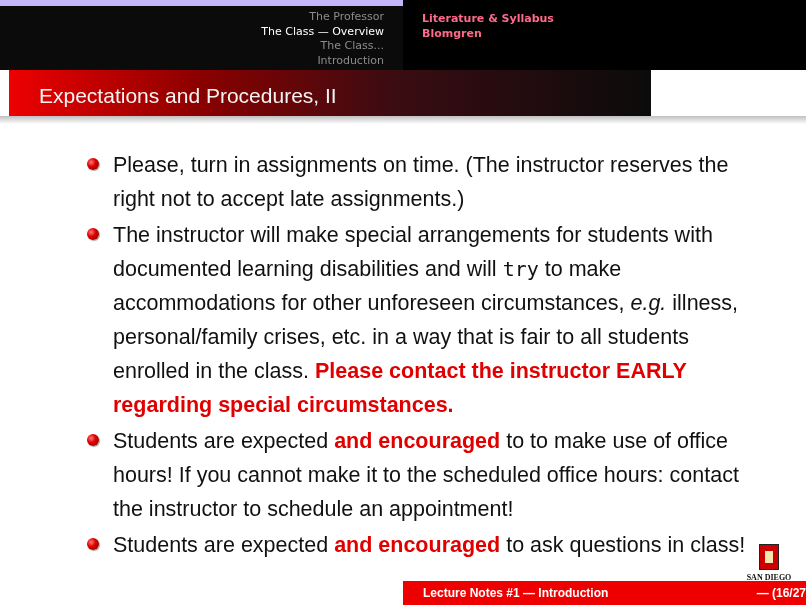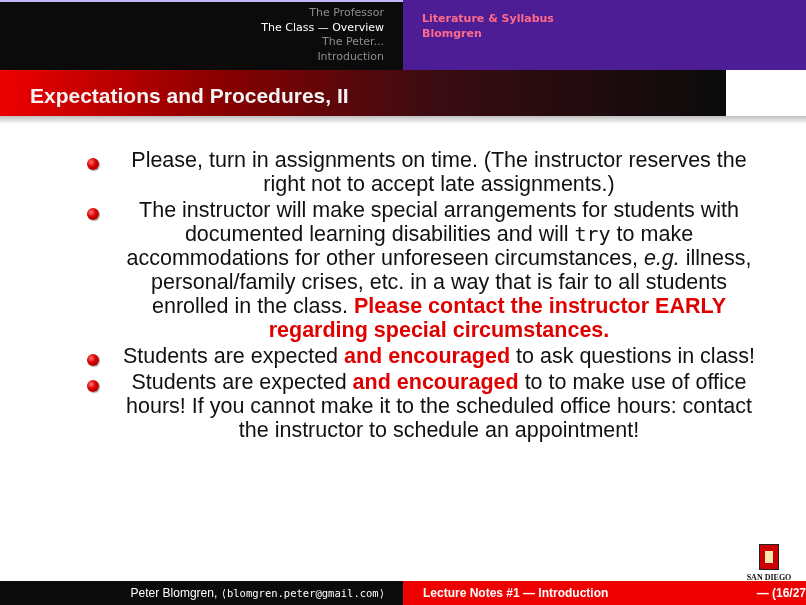--- a/index.html
+++ b/index.html
@@ -1,35 +1,35 @@
 <!DOCTYPE html>
 <html><head>
 <meta charset="utf-8">
 <style>
   html, body { margin:0; padding:0; }
   body { width:806px; height:605px; position:relative; overflow:hidden; background:#fff;
          font-family:"DejaVu Sans", sans-serif; }
   .topbar { position:absolute; left:0; top:0; width:806px; height:70px; }
   .top-left { position:absolute; left:0; top:0; width:403px; height:70px; background:#0b0b0b;
-              border-top:2px solid #c4b5fd; box-sizing:border-box; }
-  .top-right { position:absolute; left:403px; top:0; width:403px; height:70px; background:#4c1d95; }
+              border-top:6px solid #c4b5fd; box-sizing:border-box; }
+  .top-right { position:absolute; left:403px; top:0; width:403px; height:70px; background:#000000; }
   .nav-sections { position:absolute; right:19px; top:4px; text-align:right; font-size:11px; line-height:14.5px; }
   .nav-sections div { color:#8c8c8c; white-space:nowrap; }
   .nav-sections div.active { color:#ffffff;text-align:right; }
   .nav-subsections { position:absolute; left:19px; top:12px; font-size:11px; line-height:14.5px; font-weight:bold; }
   .nav-subsections div { color:#ff6a8a; white-space:nowrap; }
   .nav-subsections div.active { color:#ffffff; }
-  .titlebar { position:absolute; left:0; top:70px; width:726px; height:46px;
-              background:linear-gradient(to right, #ee0000 0%, #8a0000 30%, #3a0c12 60%, #0b0b0b 100%);font-weight:bold; }
+  .titlebar { position:absolute; left:9px; top:70px; width:642px; height:46px;
+              background:linear-gradient(to right, #ee0000 0%, #8a0000 30%, #3a0c12 60%, #0b0b0b 100%); }
   .titlebar-shadow { position:absolute; left:0; top:116px; width:806px; height:8px;
                      background:linear-gradient(to bottom, rgba(0,0,0,0.25), rgba(0,0,0,0)); }
   .frame-title { position:absolute; left:30px; top:14px; color:#f4f4f4; font-size:21px; font-family:"Liberation Sans", sans-serif; white-space:nowrap; }
   .content { position:absolute; left:85px; top:148px; width:680px; }
-  .item { position:relative; padding-left:28px; font-size:21.5px; line-height:24px; color:#111;
-          font-family:"Liberation Sans", sans-serif; margin-bottom:2px;text-align:center; }
+  .item { position:relative; padding-left:28px; font-size:21.5px; line-height:34px; color:#111;
+          font-family:"Liberation Sans", sans-serif; margin-bottom:2px; }
   .bullet { position:absolute; left:2px; top:10px; width:12px; height:12px; border-radius:50%;
             background:radial-gradient(circle at 35% 35%, #ff7777 0%, #dd0000 40%, #7a0000 100%);
             box-shadow:1px 1px 1px rgba(0,0,0,0.35); }
   .alert { color:#e00000; font-weight:bold; }
   .tt { font-family:"DejaVu Sans Mono", monospace; font-size:20px; }
   .em { font-style:italic; font-family:Liberation Sans, sans-serif;margin-top:48px; }
   .logo { position:absolute; left:736px; top:544px; width:66px; text-align:center; }
   .logo-shield { width:18px; height:24px; margin:0 auto; background:#cc0000; border:1px solid #222; position:relative; }
   .logo-shield::after { content:""; position:absolute; left:5px; top:6px; width:8px; height:12px; background:#f3e7b0; }
   .logo-text { font-family:"Liberation Serif", serif; font-size:8px; font-weight:bold; line-height:9px; color:#111; margin-top:3px; }
@@ -44,21 +44,21 @@
   .foot-page { position:absolute; right:12px; white-space:nowrap; }
 </style>
 </head>
 <body>
 
 <div class="topbar">
   <div class="top-left">
     <div class="nav-sections">
       <div>The Professor</div>
       <div class="active">The Class — Overview</div>
-      <div>The Peter...</div>
+      <div>The Class...</div>
       <div>Introduction</div>
     </div>
   </div>
   <div class="top-right">
     <div class="nav-subsections">
       <div>Literature &amp; Syllabus</div>
       <div>Blomgren</div>
     </div>
   </div>
 </div>
@@ -72,37 +72,34 @@
   <div class="item">
     <span class="bullet"></span>
     <span>Please, turn in assignments on time.  (The instructor reserves the right not to accept late assignments.)</span>
   </div>
   <div class="item">
     <span class="bullet"></span>
     <span>The instructor will make special arrangements for students with documented learning disabilities and will </span><span class="tt">try</span><span> to make accommodations for other unforeseen circumstances, </span><span class="em">e.g.</span><span> illness, personal/family crises, etc. in a way that is fair to all students enrolled in the class. </span><span class="alert">Please contact the instructor EARLY regarding special circumstances.</span>
   </div>
   <div class="item">
     <span class="bullet"></span>
-    <span>Students are expected </span><span class="alert">and encouraged</span><span> to ask questions in class!</span>
+    <span>Students are expected </span><span class="alert">and encouraged</span><span> to to make use of office hours! If you cannot make it to the scheduled office hours: contact the instructor to schedule an appointment!</span>
   </div>
   <div class="item">
     <span class="bullet"></span>
-    <span>Students are expected </span><span class="alert">and encouraged</span><span> to to make use of office hours! If you cannot make it to the scheduled office hours: contact the instructor to schedule an appointment!</span>
+    <span>Students are expected </span><span class="alert">and encouraged</span><span> to ask questions in class!</span>
   </div>
 </div>
 
 <div class="logo">
   <div class="logo-shield"></div>
   <div class="logo-text">
     <div>SAN DIEGO STATE</div>
     <div>UNIVERSITY</div>
   </div>
 </div>
 
 <div class="footer">
-  <div class="foot-left">
-    <span>Peter Blomgren, </span><span class="mono">⟨blomgren.peter@gmail.com⟩</span>
-  </div>
   <div class="foot-right">
     <span class="foot-title">Lecture Notes #1 — Introduction</span>
     <span class="foot-page">— (16/27)</span>
   </div>
 </div>
 
 </body></html>

